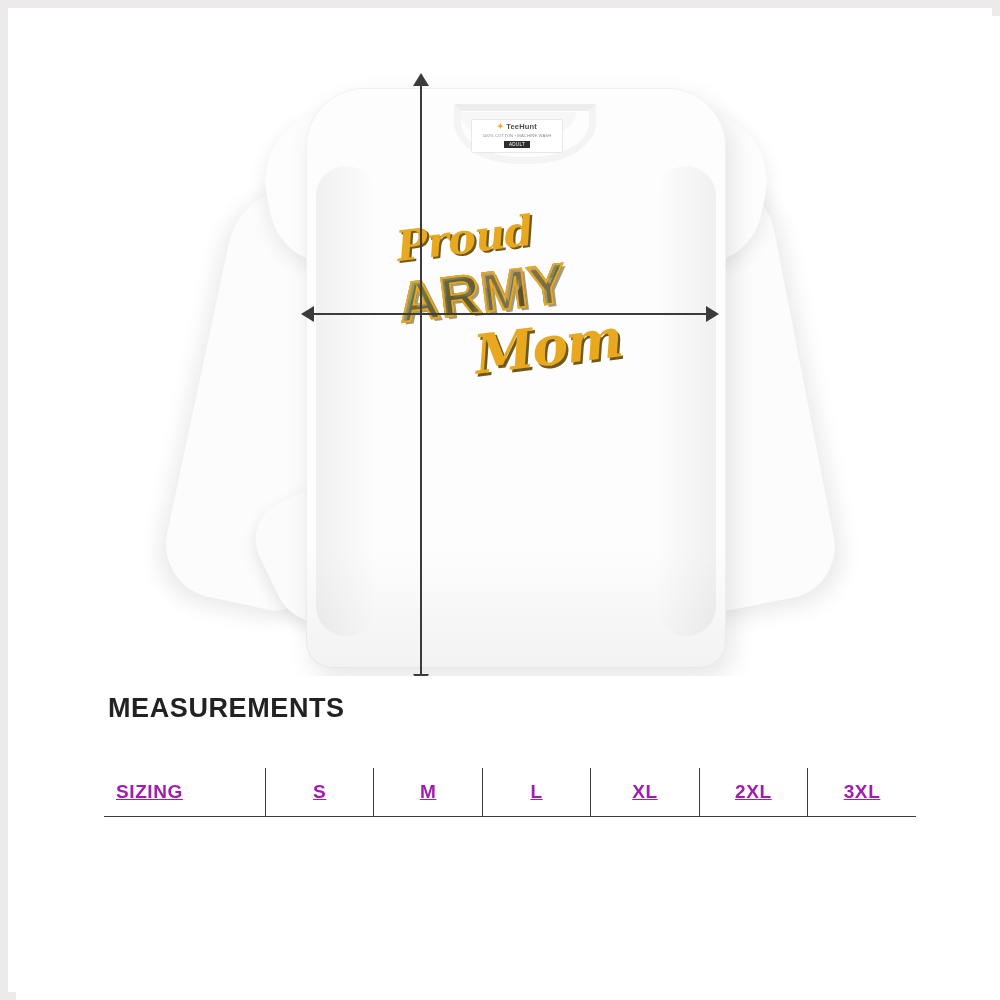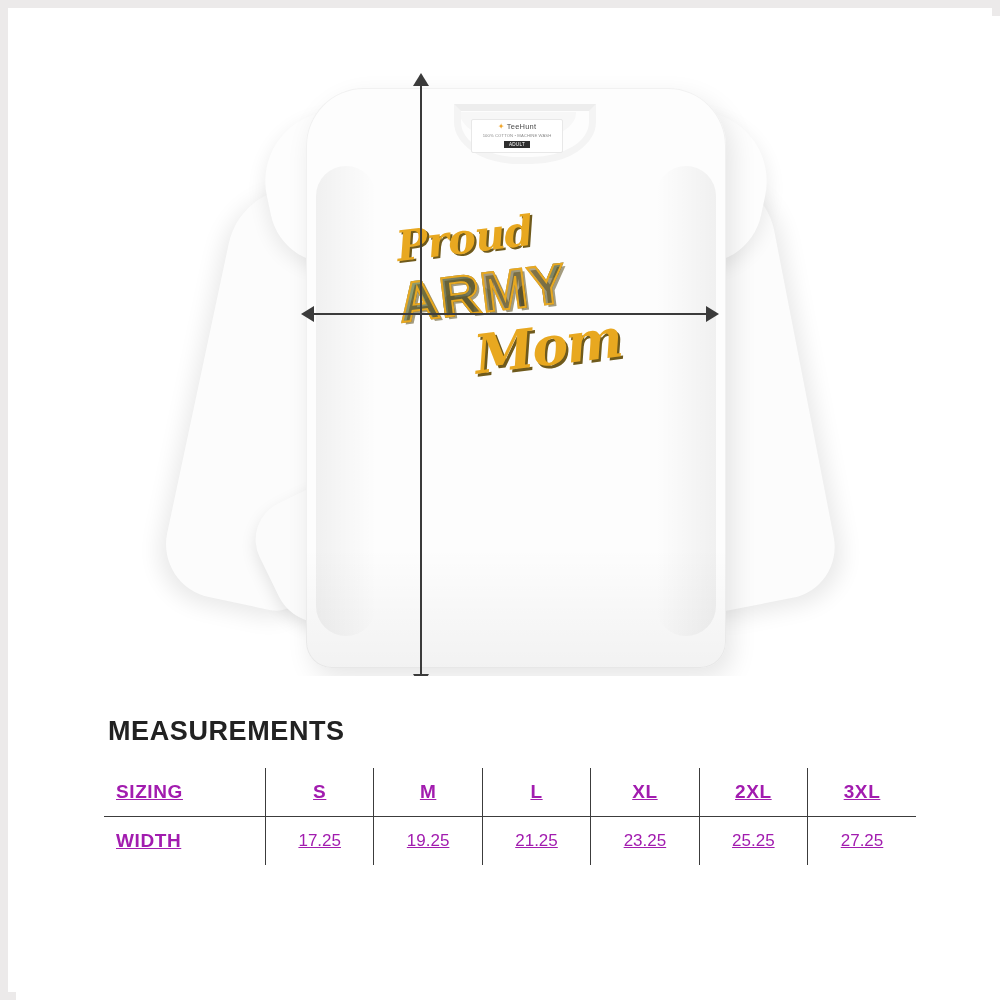--- a/index.html
+++ b/index.html
@@ -139,21 +139,21 @@
     background: #ffffff;
     border: 1px solid #e8e8e8;
     border-radius: 2px;
     text-align: center;
     line-height: 1;
     padding-top: 3px;
     box-sizing: border-box;
   }
   .neck-brand {
     font-size: 7.5px;
-    font-weight: normal;
+    font-weight: bold;
     color: #4c4c4c;
     letter-spacing: 0.2px;
   }
   .neck-brand .mark {
     color: #f0a62b;
     font-size: 8px;
   }
   .neck-sub {
     font-size: 4.2px;
     color: #8a8a8a;
@@ -269,21 +269,21 @@
     position: absolute;
     left: 8px;
     top: 668px;
     width: 984px;
     height: 324px;
     background: #ffffff;
   }
   .meas-title {
     position: absolute;
     left: 92px;
-    top: 40px;
+    top: 17px;
     font-size: 27px;
     font-weight: bold;
     color: #222222;
     letter-spacing: 0.6px;
   }
   table.size-table {
     position: absolute;
     left: 88px;
     top: 92px;
     width: 812px;
@@ -376,26 +376,17 @@
           <th>SIZING</th>
           <th>S</th>
           <th>M</th>
           <th>L</th>
           <th>XL</th>
           <th>2XL</th>
           <th>3XL</th>
         </tr>
       </thead>
       <tbody>
-        <tr>
-          <td>WIDTH</td>
-          <td>17.25</td>
-          <td>19.25</td>
-          <td>21.25</td>
-          <td>23.25</td>
-          <td>25.25</td>
-          <td>27.25</td>
-        </tr>
       </tbody>
     </table>
   </div>
 
 </div>
 
 </body></html>

